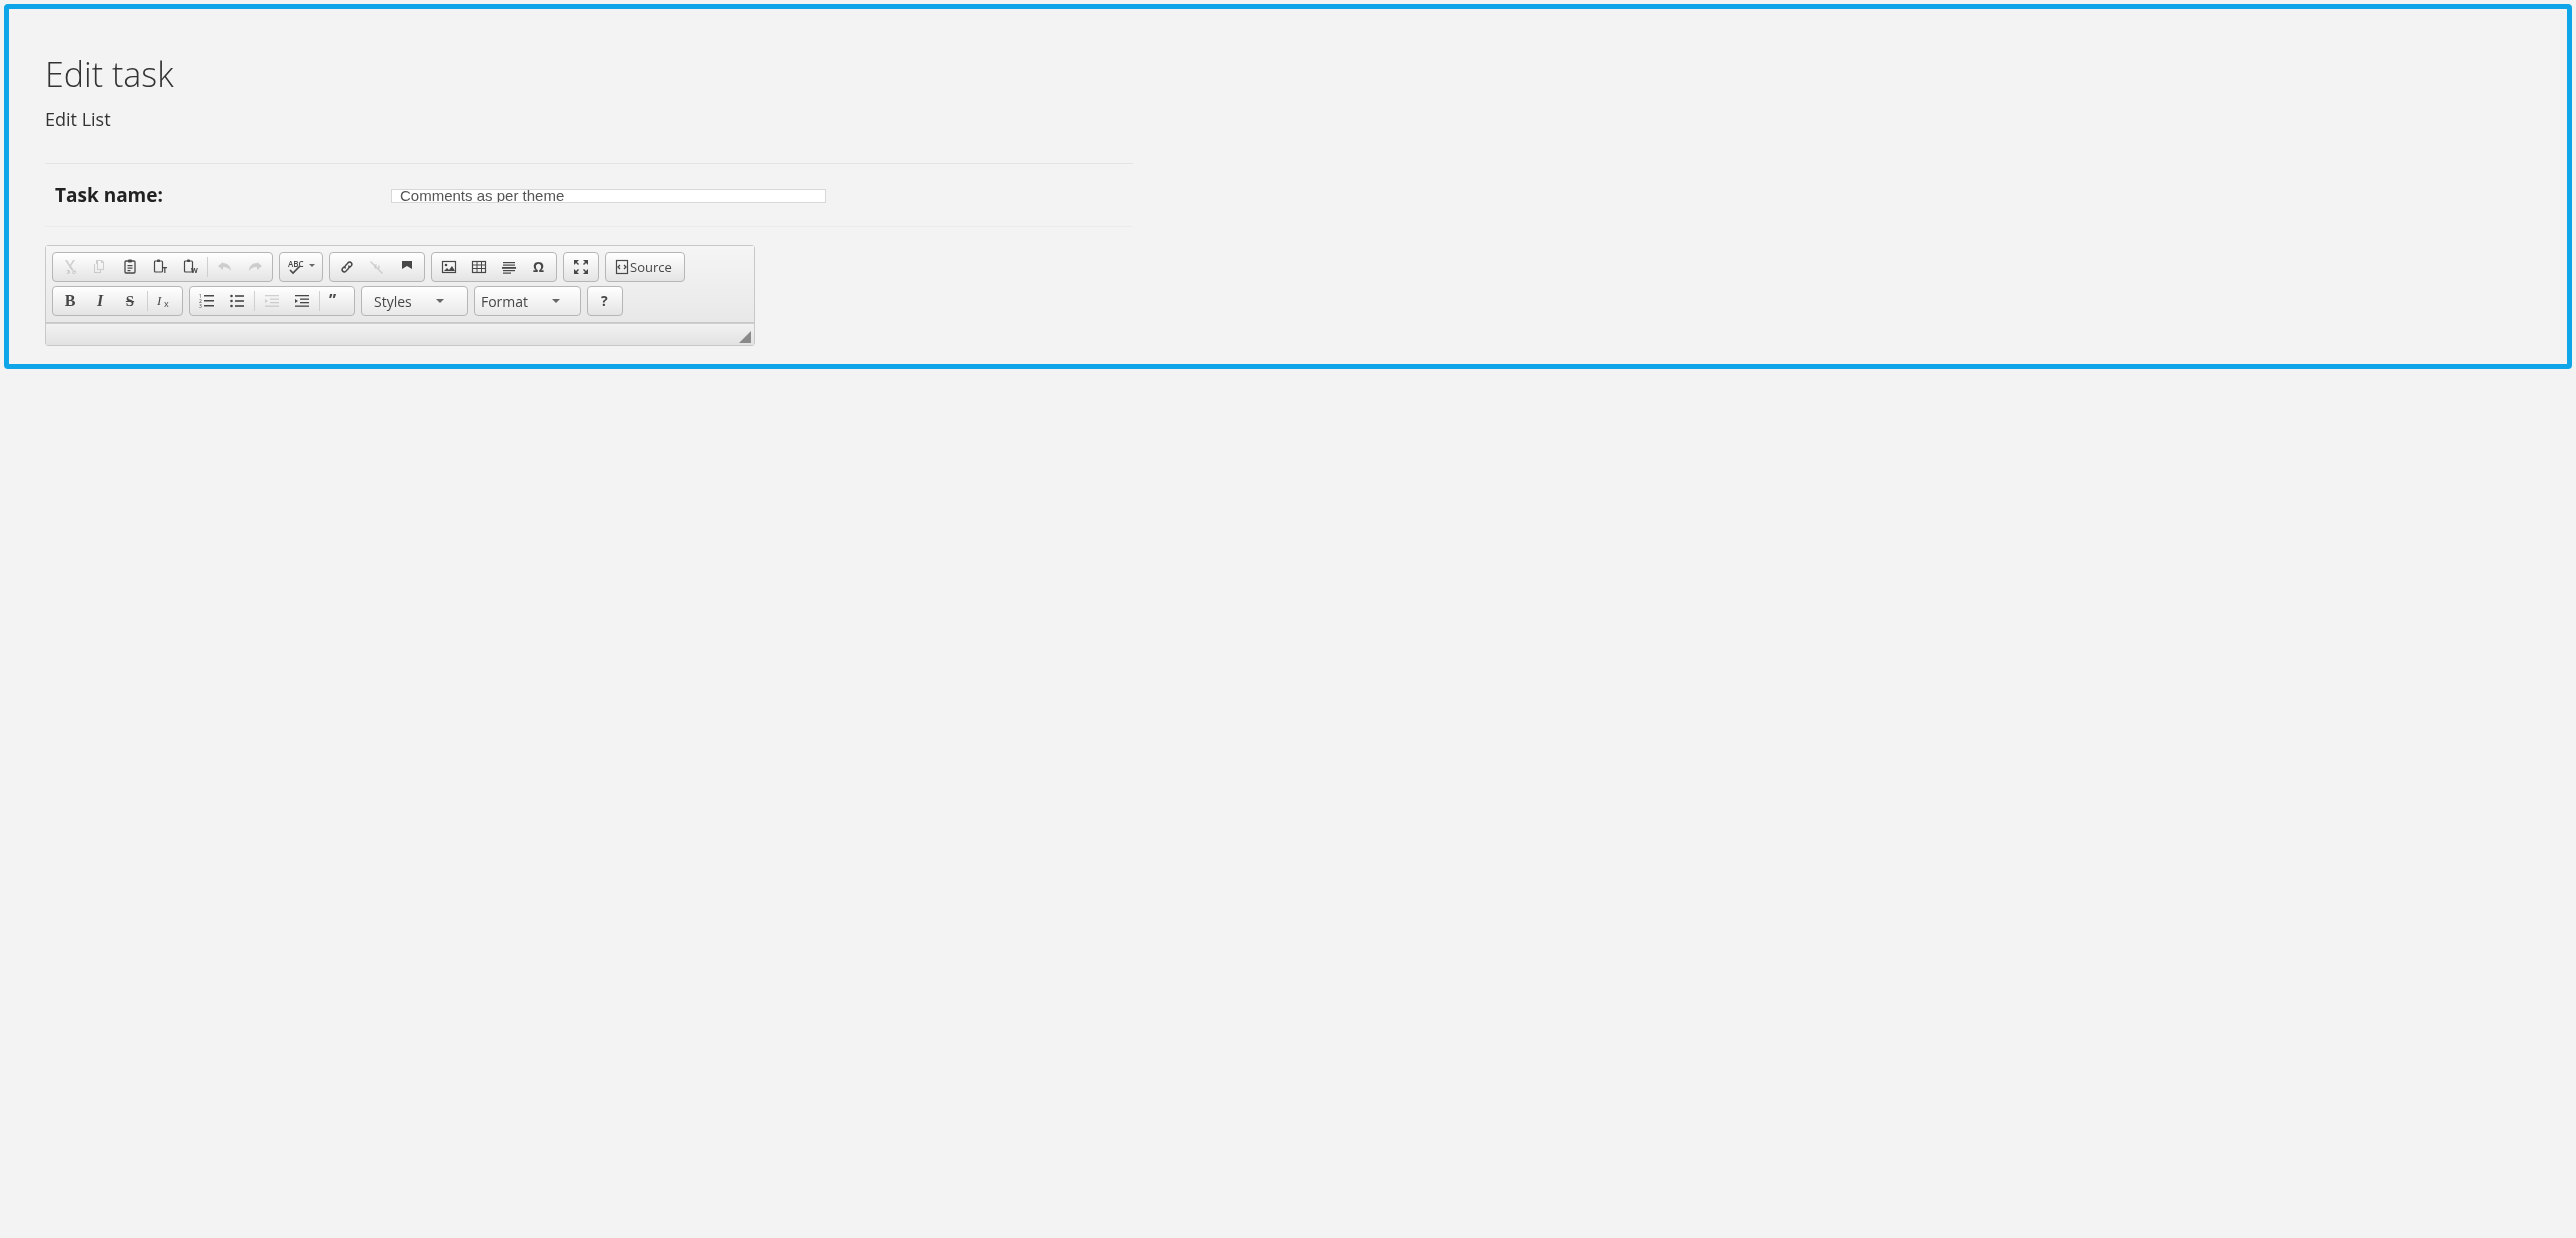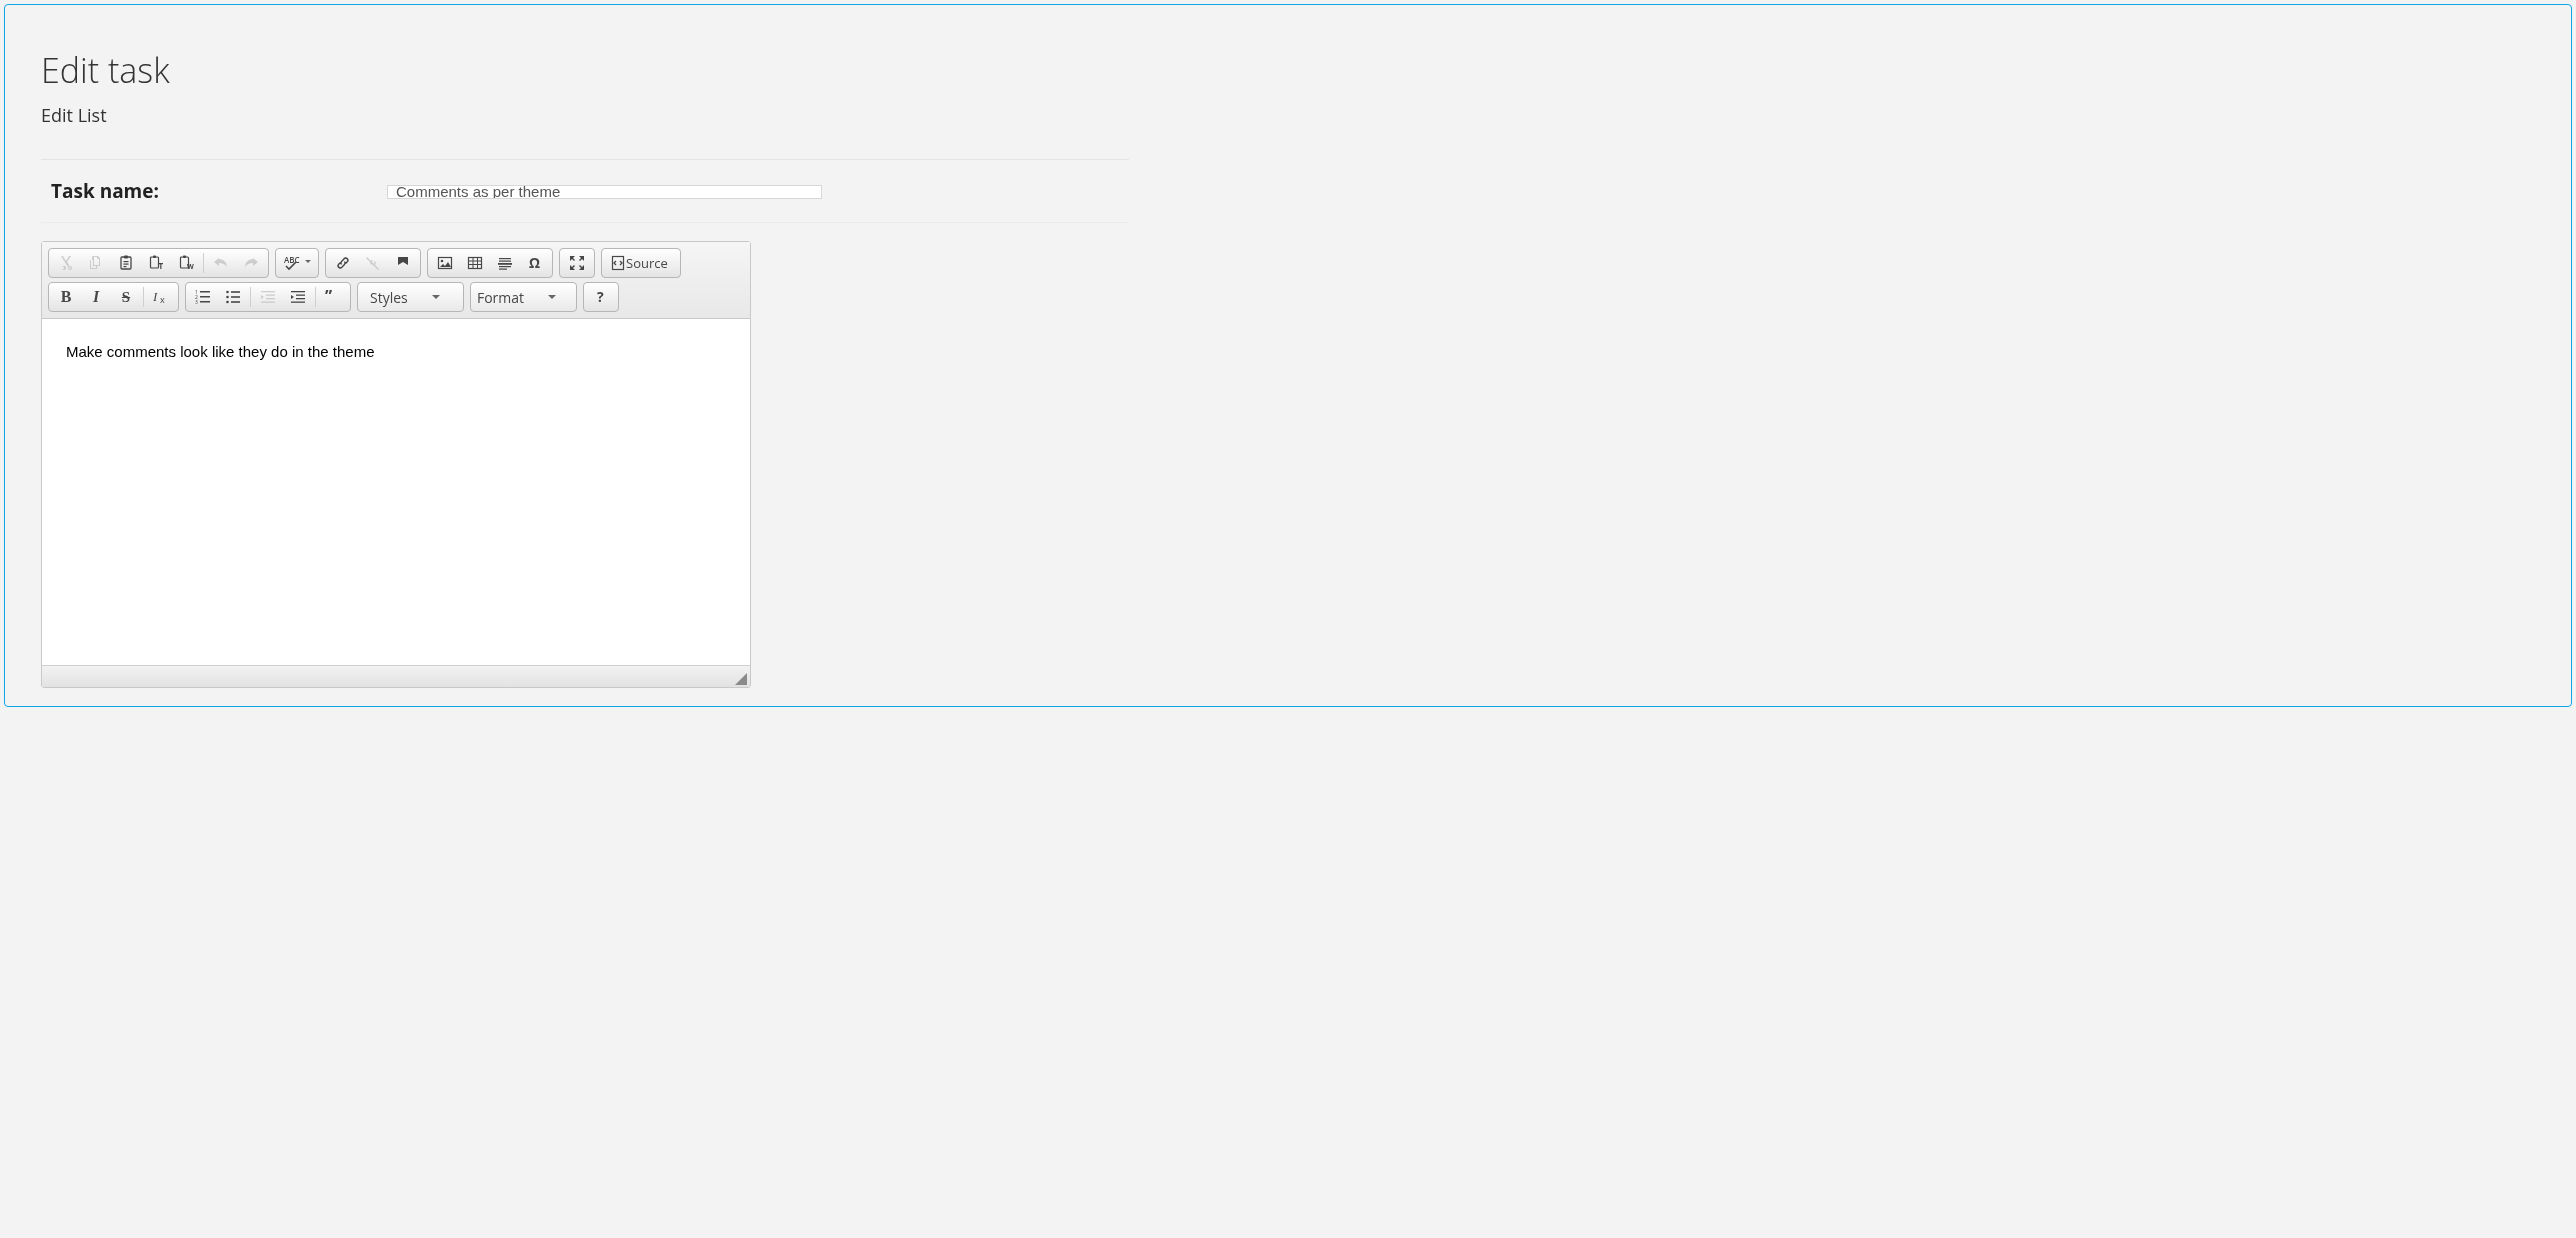--- a/index.html
+++ b/index.html
@@ -8,21 +8,21 @@
     background: #f3f3f3;
     font-family: "Open Sans", "Helvetica Neue", Arial, sans-serif;
     color: #333;
   }
   .page-shell {
     padding: 4px;
   }
   .main-panel {
     margin: 0 auto;
     max-width: 100%;
-    border: 1px solid #0ea5e9;
+    border: 5px solid #0ea5e9;
     border-radius: 4px;
     background: #f3f3f3;
     padding: 36px 36px 0 36px;
   }
   .content-wrap {
     max-width: 1088px;
   }
   h1.page-title {
     font-weight: 300;
     font-size: 34px;
@@ -423,21 +423,20 @@
                 <div class="tgroup">
                   <span class="tbtn">
                     <svg width="16" height="16" viewBox="0 0 16 16">
                         <text x="4" y="13" font-size="14" font-weight="bold" fill="currentColor">?</text>
                       </svg>
                   </span>
                 </div>
               </div>
 
             </div>
-            <div class="cke-body">Make comments look like they do in the theme</div>
             <div class="cke-bottom">
               <div class="cke-resizer"></div>
             </div>
           </div>
 
         </div>
       </div>
 
     </div>
   </div>

